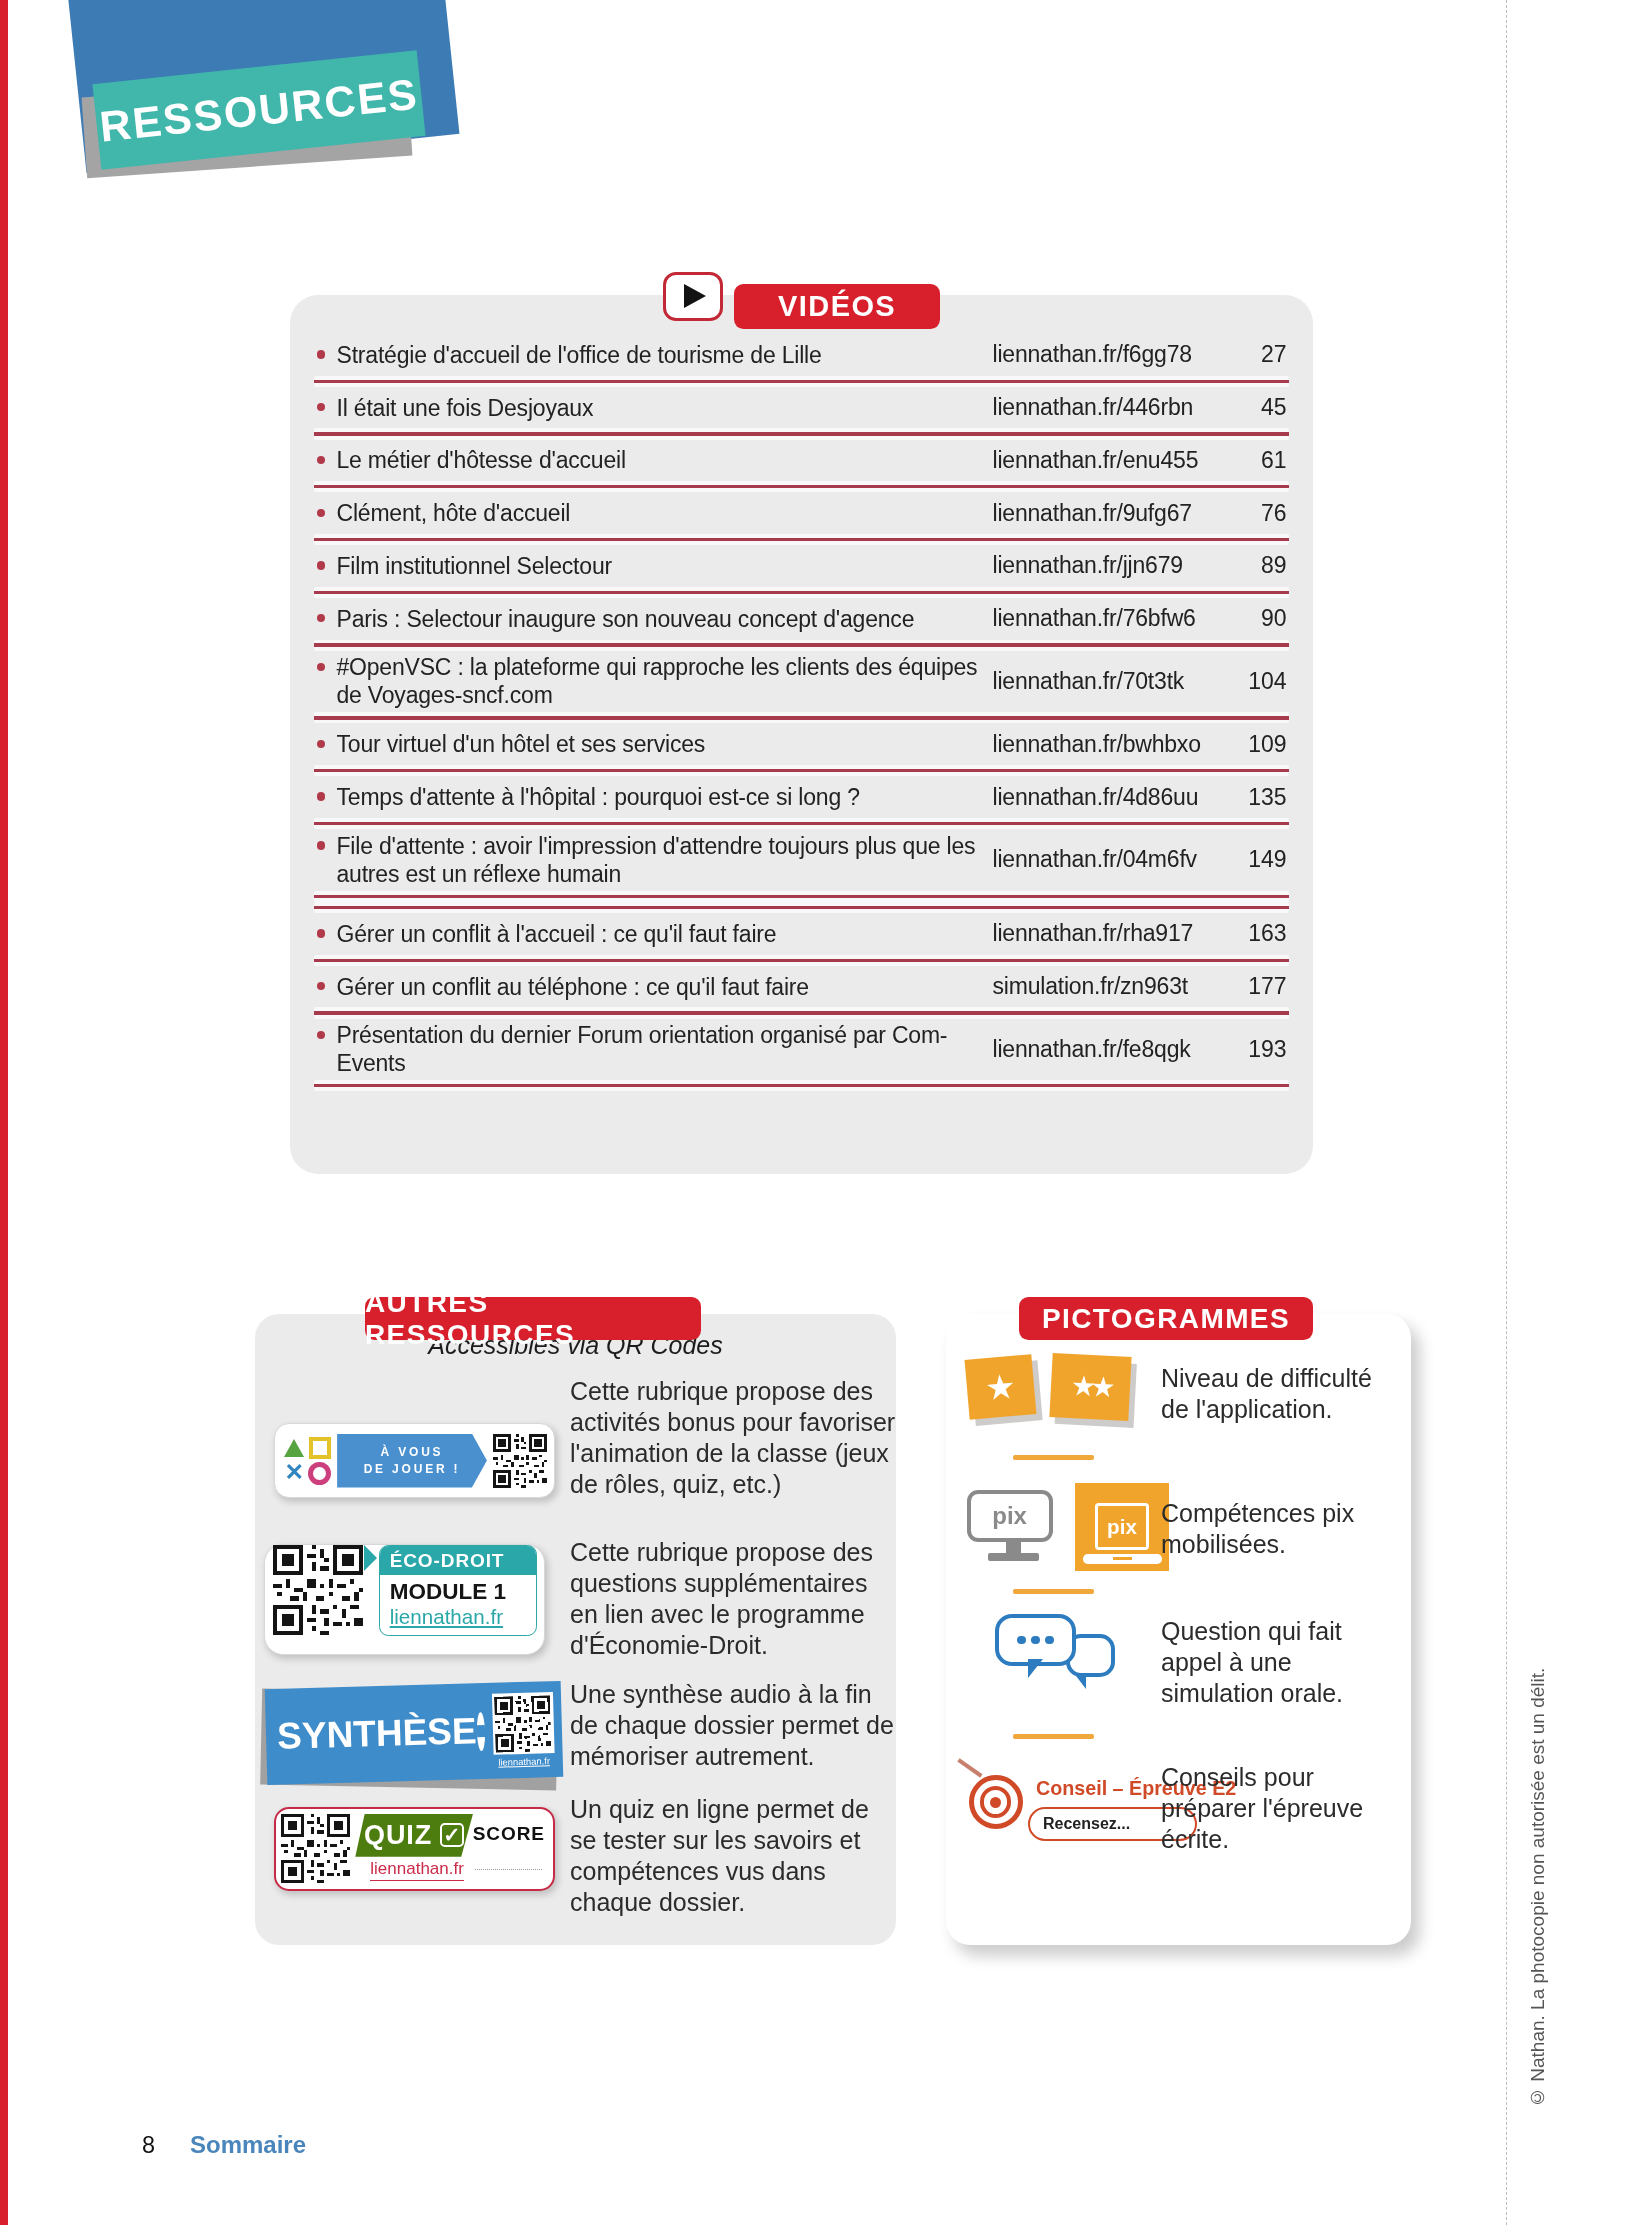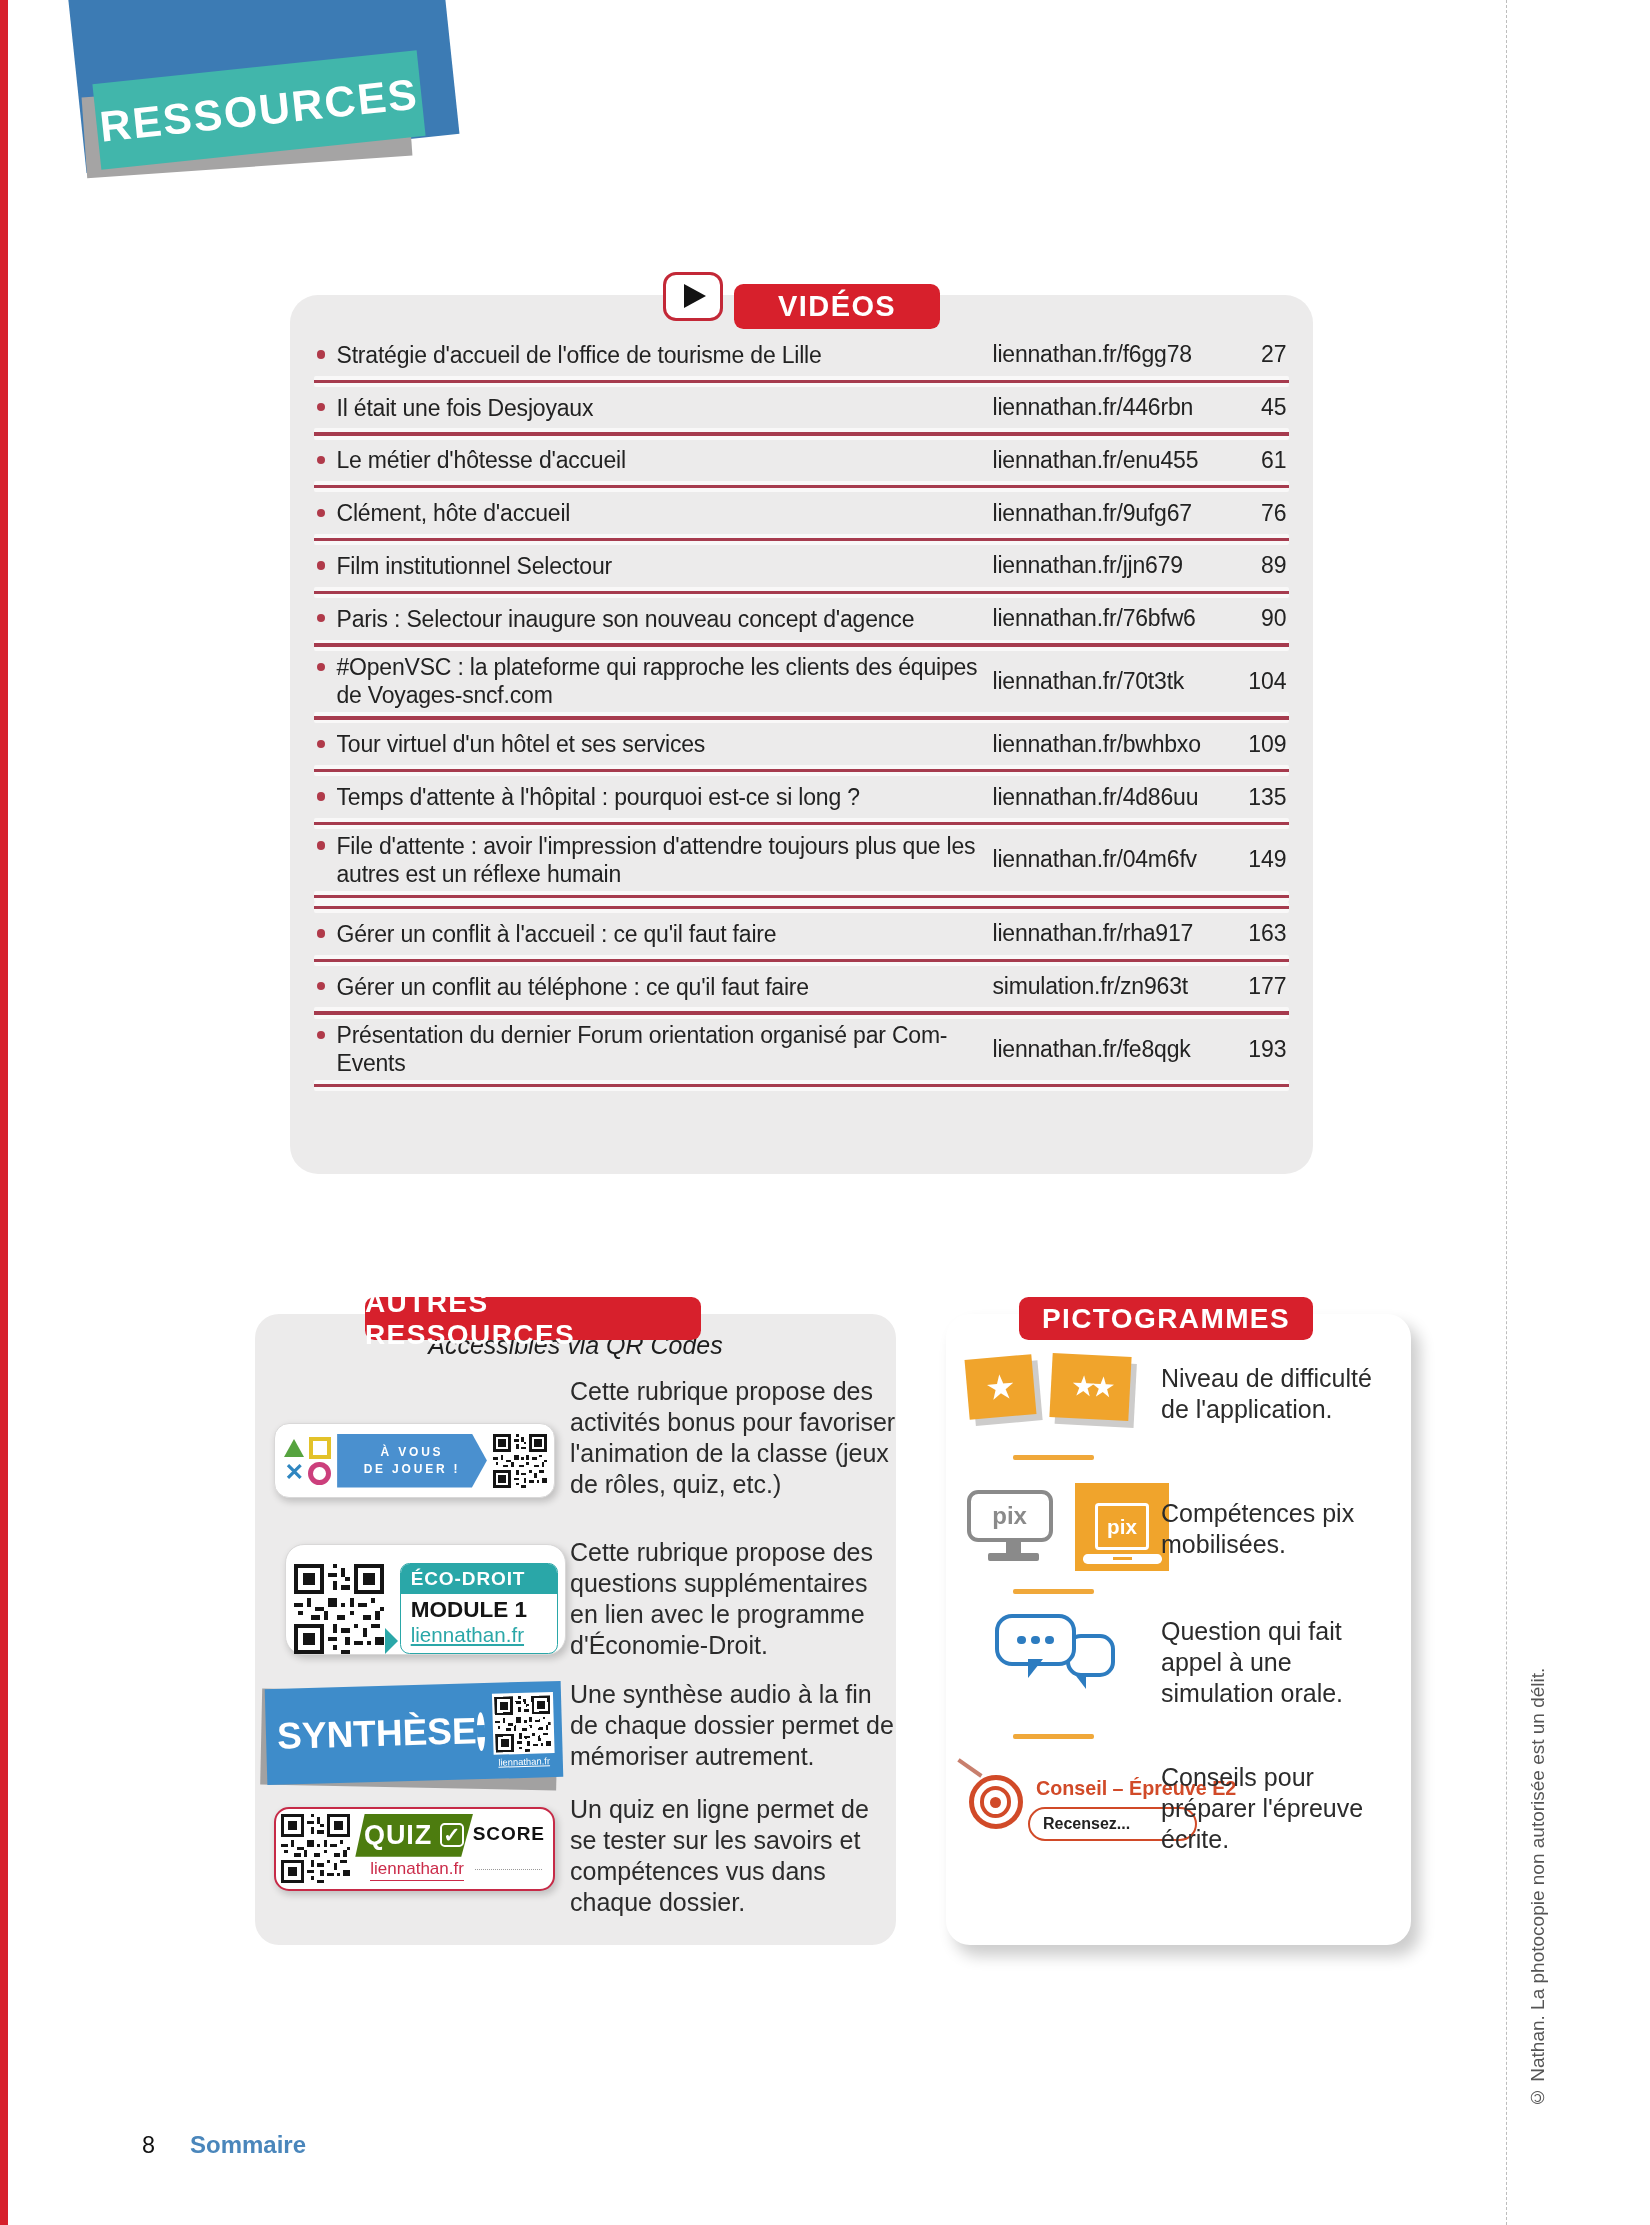--- a/index.html
+++ b/index.html
@@ -58,22 +58,22 @@
   .g-tri{width:0;height:0;border-left:10.3px solid transparent;border-right:10.3px solid transparent;
          border-bottom:18px solid #56a33f;}
   .g-sq{width:14px;height:14px;border:4.7px solid #e3c229;}
   .g-x{color:#2f86c0;font-weight:900;font-size:23.4px;line-height:1;}
   .g-circ{width:13px;height:13px;border:5.6px solid #cc3f7c;border-radius:50%;}
   .b1-band{flex:1;height:54px;background:#4a90cf;margin:0 5.6px;
            clip-path:polygon(0 0,calc(100% - 15px) 0,100% 50%,calc(100% - 15px) 100%,0 100%);
            display:flex;flex-direction:column;align-items:center;justify-content:center;gap:3.7px;}
   .b1-band span{color:#fff;font-size:12px;letter-spacing:2.8px;font-weight:bold;}
   
-  .b2{left:30px;top:230px;width:281px;height:111px;border-radius:19px;
-      display:flex;align-items:flex-end;padding:0 7.5px;}
+  .b2{left:9px;top:230px;width:281px;height:111px;border-radius:19px;
+      display:flex;align-items:flex-start;padding:0 7.5px;}
   .b2 .arrow{width:0;height:0;border-top:13px solid transparent;border-bottom:13px solid transparent;
              border-left:13px solid #2aa7a8;margin:0 1.9px;}
   .b2-block{flex:1;border:1.9px solid #2aa7a8;border-radius:9.4px;overflow:hidden;}
   .b2-head{background:#2aa7a8;color:#fff;font-weight:bold;font-size:19px;letter-spacing:0.9px;
            padding:3.7px 9.4px;}
   .b2-mod{font-weight:800;font-size:22.5px;color:#151515;padding:3.7px 9.4px 0;}
   .b2-link{font-size:20.6px;color:#2aa7a8;text-decoration:underline;padding:0 9.4px 5.6px;}
   
   .b3-wrap{position:absolute;left:11.2px;top:371px;width:296px;height:96px;}
   .b3-shadow{position:absolute;inset:0;background:#a2a1a1;transform:rotate(1.2deg) translate(-4.7px,6.6px);}

